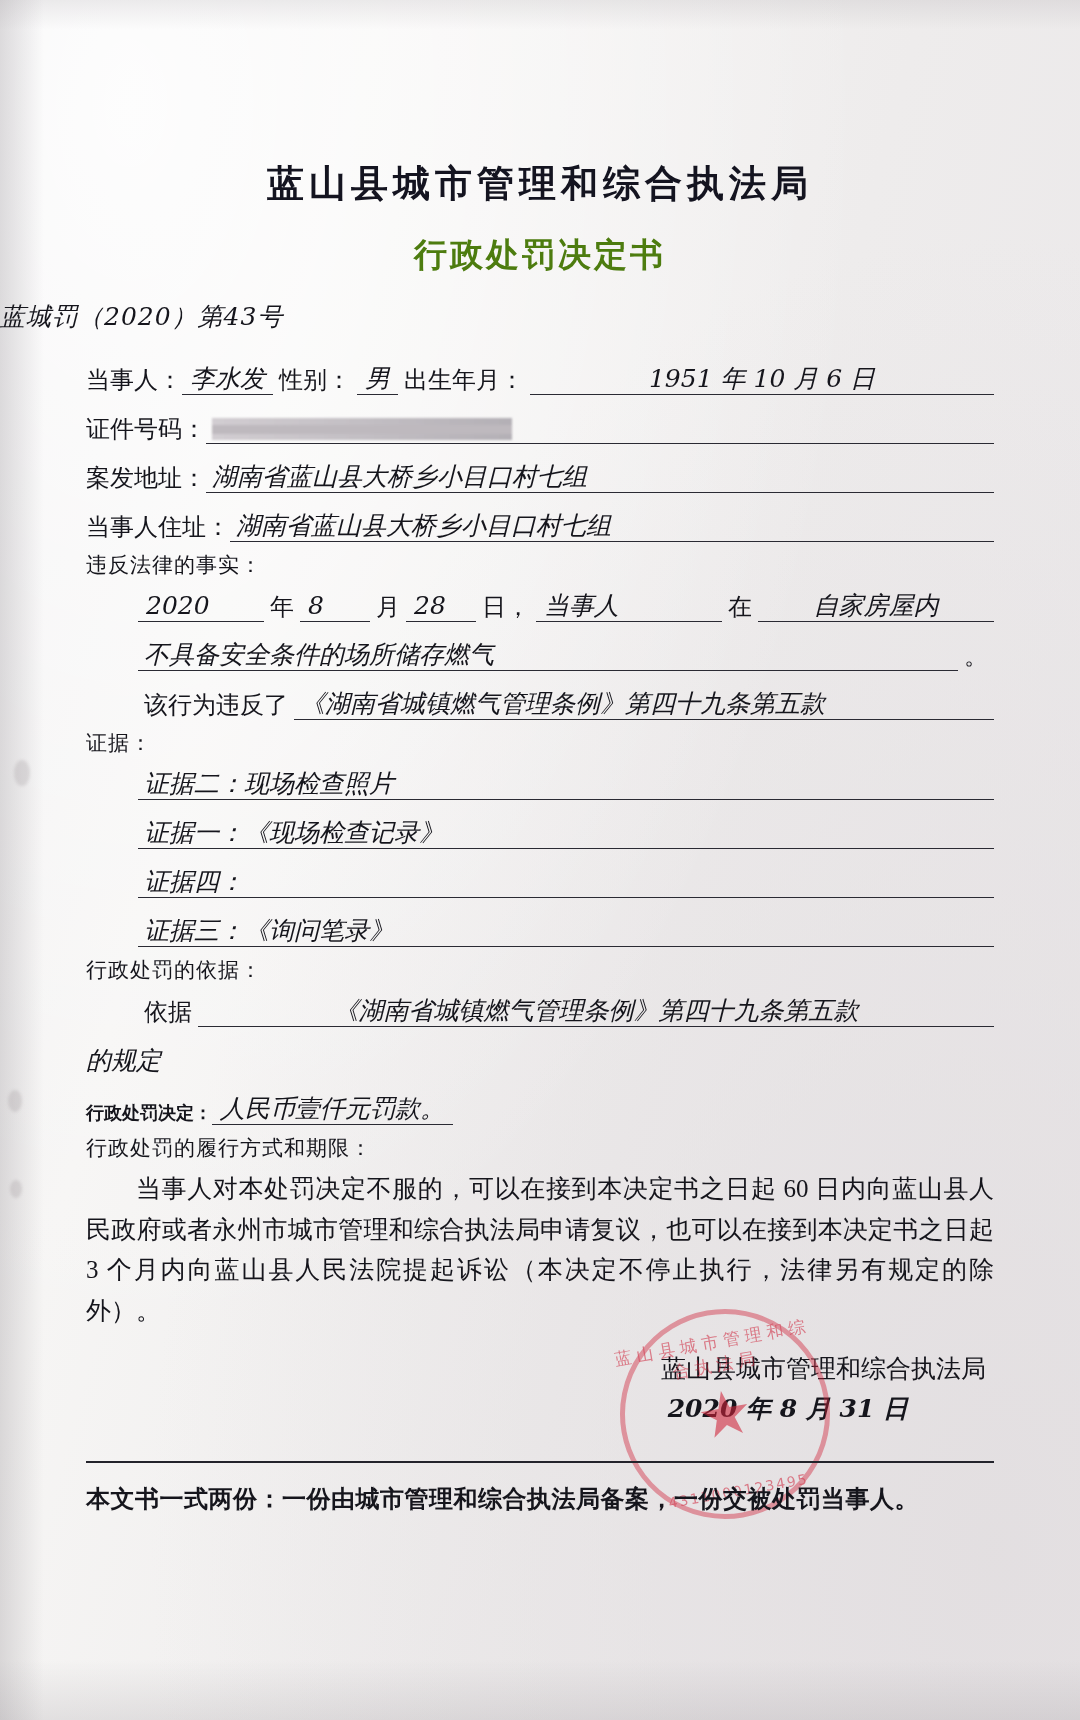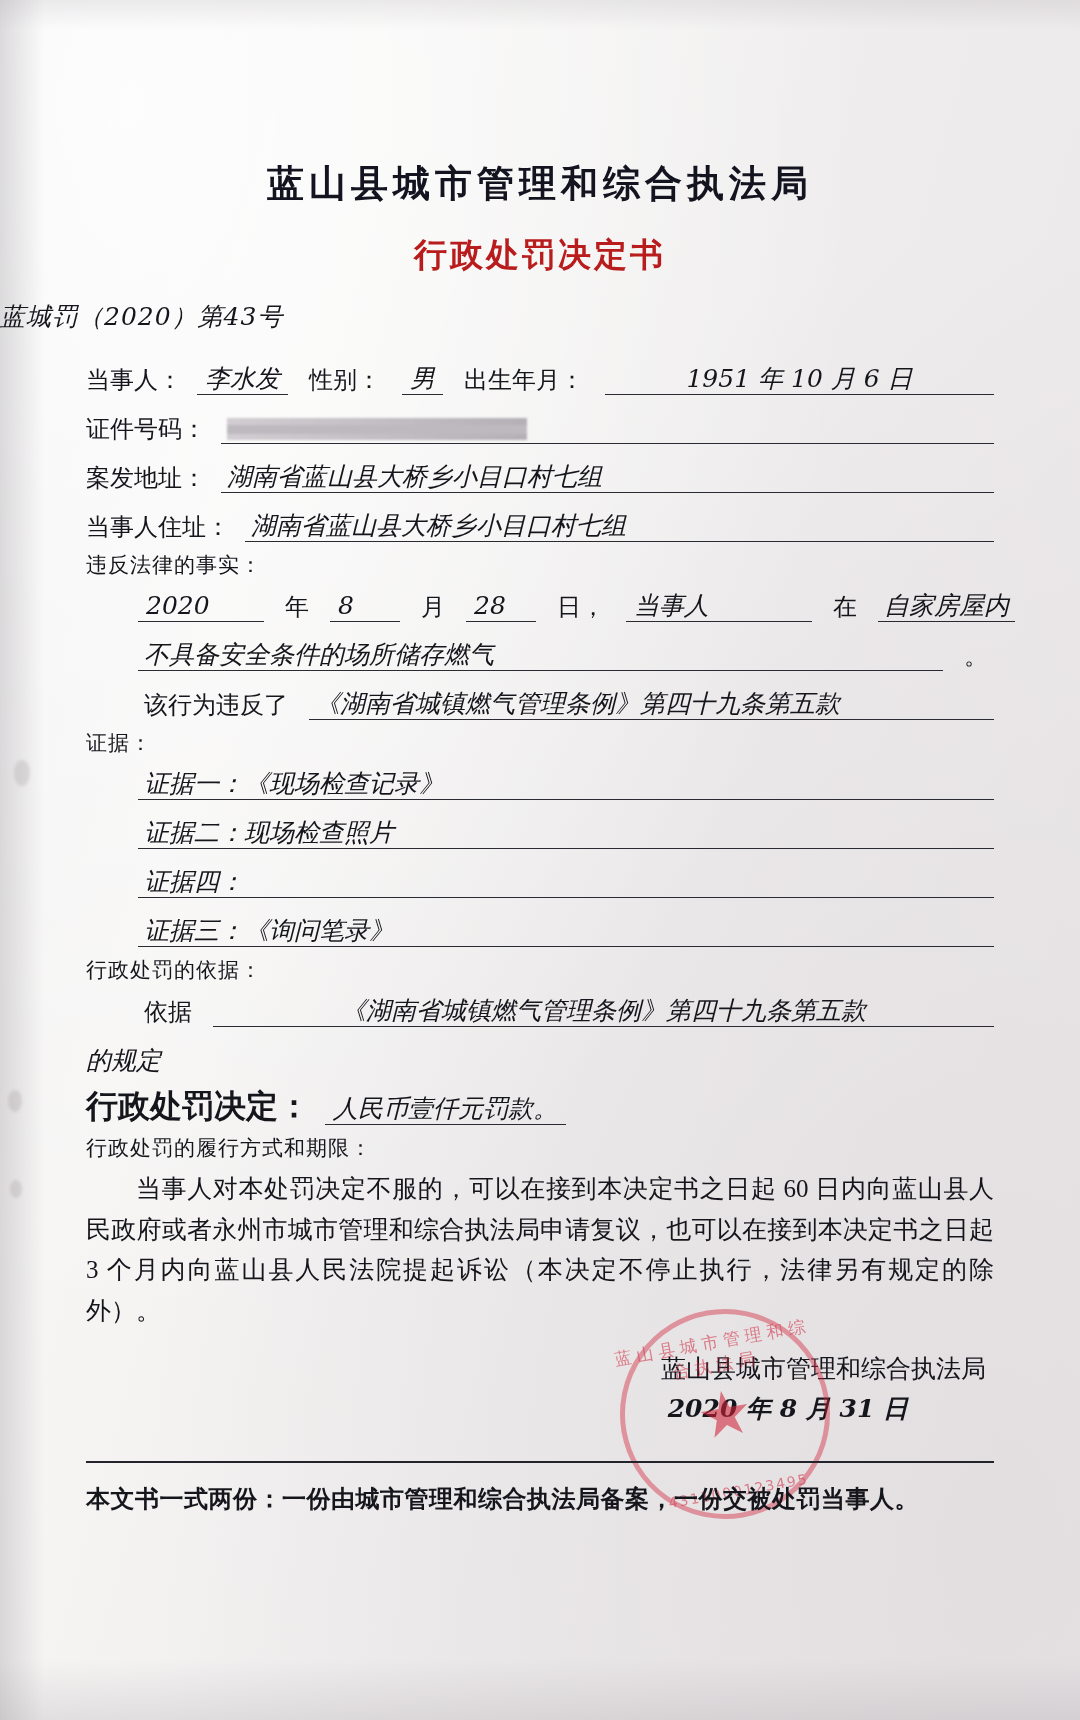--- a/index.html
+++ b/index.html
@@ -64,21 +64,21 @@
     margin-top: 128px;
     color: #141420;
   }
   .title-sub {
     text-align: center;
     font-family: "DejaVu Sans", sans-serif;
     font-weight: bold;
     font-size: 33px;
     letter-spacing: 3px;
     margin-top: 24px;
-    color: #b91c1c;
+    color: #4d7c0f;
   }
   .doc-number {
     text-align: left;
     padding-right: 92px;
     margin-top: 22px;
     font-size: 24px;
     letter-spacing: 1px;
   }
   .handwrite {
     font-family: "DejaVu Serif", serif;
@@ -90,21 +90,20 @@
   .body-wrap {
     margin: 26px 86px 0 86px;
     font-size: 24px;
     line-height: 1.0;
   }
   .row {
     display: flex;
     align-items: flex-end;
     margin-bottom: 13px;
     min-height: 36px;
-    gap: 15px;
   }
   .lbl {
     white-space: nowrap;
     padding-bottom: 3px;
   }
   .fill {
     flex: 1;
     border-bottom: 1.6px solid #2a2a33;
     padding: 0 6px 3px 6px;
     white-space: nowrap;
@@ -282,44 +281,44 @@
     </div>
 
     <div class="row indent">
       <span class="plain">该行为违反了</span>
       <span class="fill handwrite">《湖南省城镇燃气管理条例》第四十九条第五款</span>
     </div>
 
     <div class="bold-head">证据：</div>
 
     <div class="row indent">
+      <span class="fill handwrite">证据二：现场检查照片</span>
+    </div>
+    <div class="row indent">
       <span class="fill handwrite">证据一：《现场检查记录》</span>
-    </div>
-    <div class="row indent">
-      <span class="fill handwrite">证据二：现场检查照片</span>
     </div>
     <div class="row indent">
       <span class="fill handwrite">证据四：</span>
     </div>
     <div class="row indent">
       <span class="fill handwrite">证据三：《询问笔录》</span>
     </div>
 
     <div class="bold-head">行政处罚的依据：</div>
 
     <div class="row indent">
       <span class="plain">依据</span>
       <span class="fill center handwrite">《湖南省城镇燃气管理条例》第四十九条第五款</span>
     </div>
     <div class="row">
       <span class="plain handwrite" style="padding-left:0;">的规定</span>
     </div>
 
     <div class="row">
-      <span class="lbl" style="font-weight:bold;font-family:'DejaVu Sans',sans-serif;font-size:32px;">行政处罚决定：</span>
+      <span class="lbl" style="font-weight:bold;font-family:'DejaVu Sans',sans-serif;font-size:18px;">行政处罚决定：</span>
       <span class="seg handwrite">人民币壹仟元罚款。</span>
       <span class="fill noline"></span>
     </div>
 
     <div class="bold-head">行政处罚的履行方式和期限：</div>
 
 
     <div class="para">当事人对本处罚决定不服的，可以在接到本决定书之日起 60 日内向蓝山县人民政府或者永州市城市管理和综合执法局申请复议，也可以在接到本决定书之日起 3 个月内向蓝山县人民法院提起诉讼（本决定不停止执行，法律另有规定的除外）。</div>
 
     <div class="sign-block">

